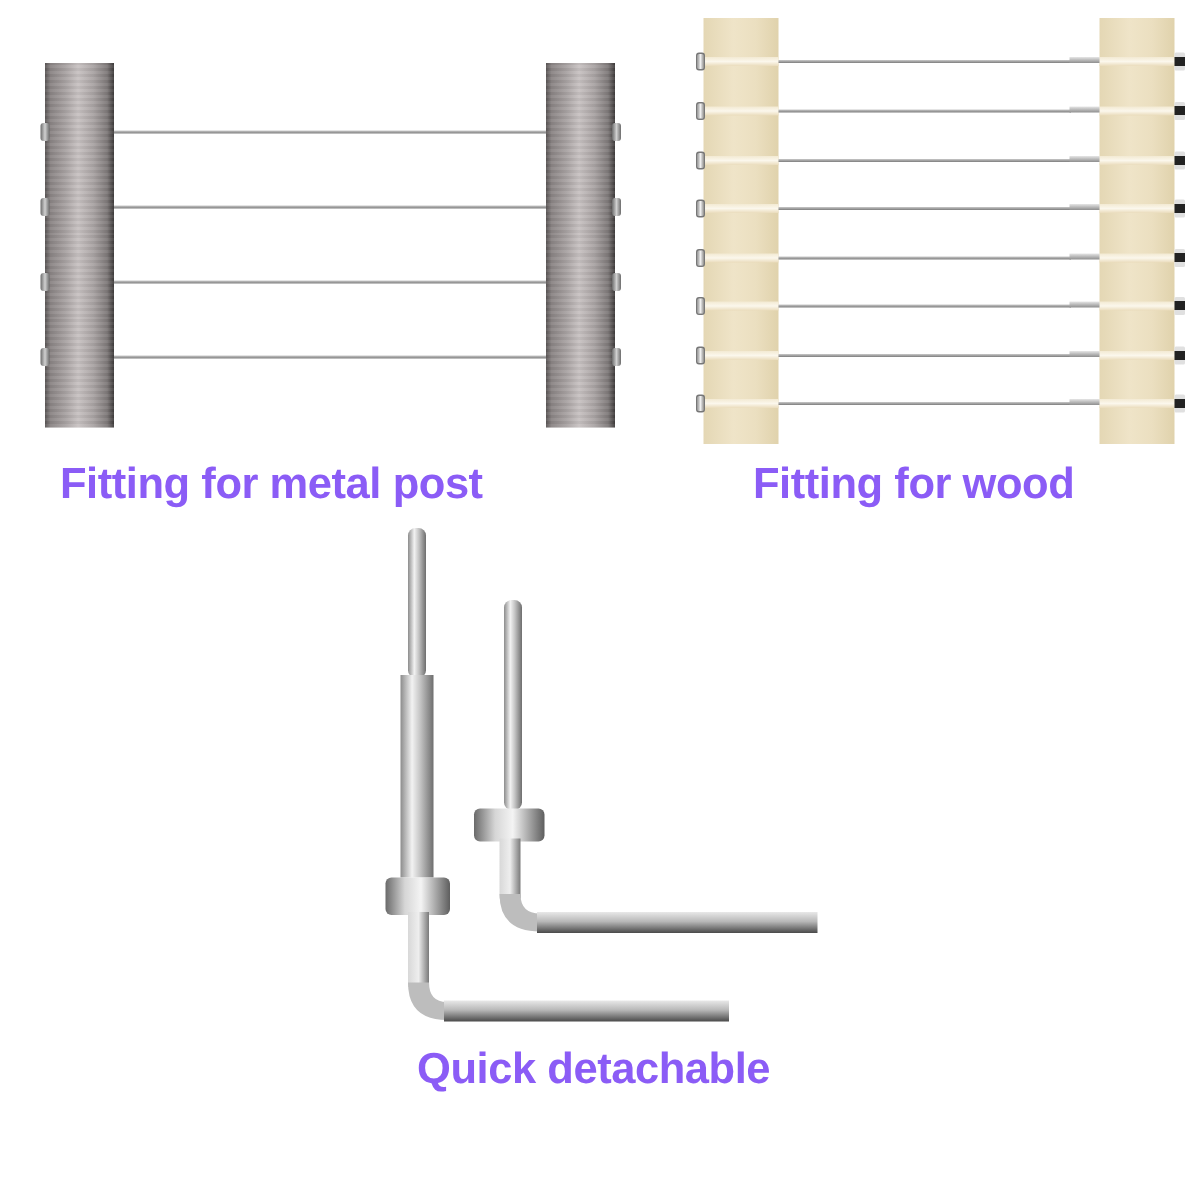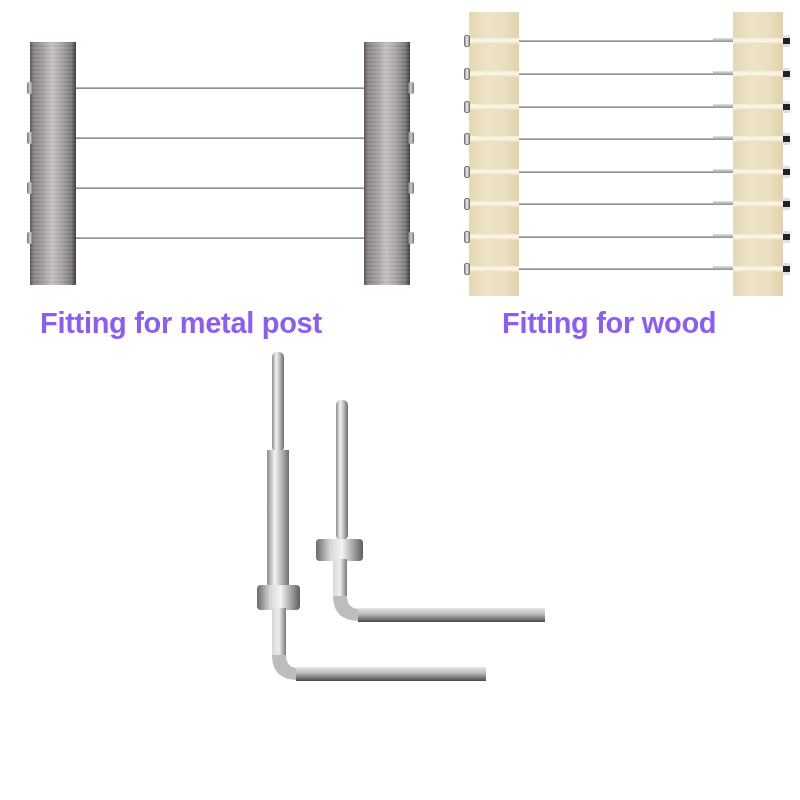--- a/index.html
+++ b/index.html
@@ -143,13 +143,14 @@
     <g>
       <rect x="336" y="400" width="12" height="140" rx="5" fill="url(#rod)"></rect>
       <rect x="316" y="539" width="47" height="22" rx="4" fill="url(#collar)"></rect>
 
       <rect x="333" y="559" width="14" height="40" fill="url(#hexv)"></rect>
       <path d="M333 596 Q333 621 360 621 L360 609 Q347 609 347 596 Z" fill="#bdbdbd"></path>
       <rect x="358" y="608" width="187" height="14" fill="url(#hex)"></rect>
     </g>
   </svg>
 
+  <div class="caption" style="left:278px;top:357px;">Quick detachable</div>
 </div>
 
 </body></html>

